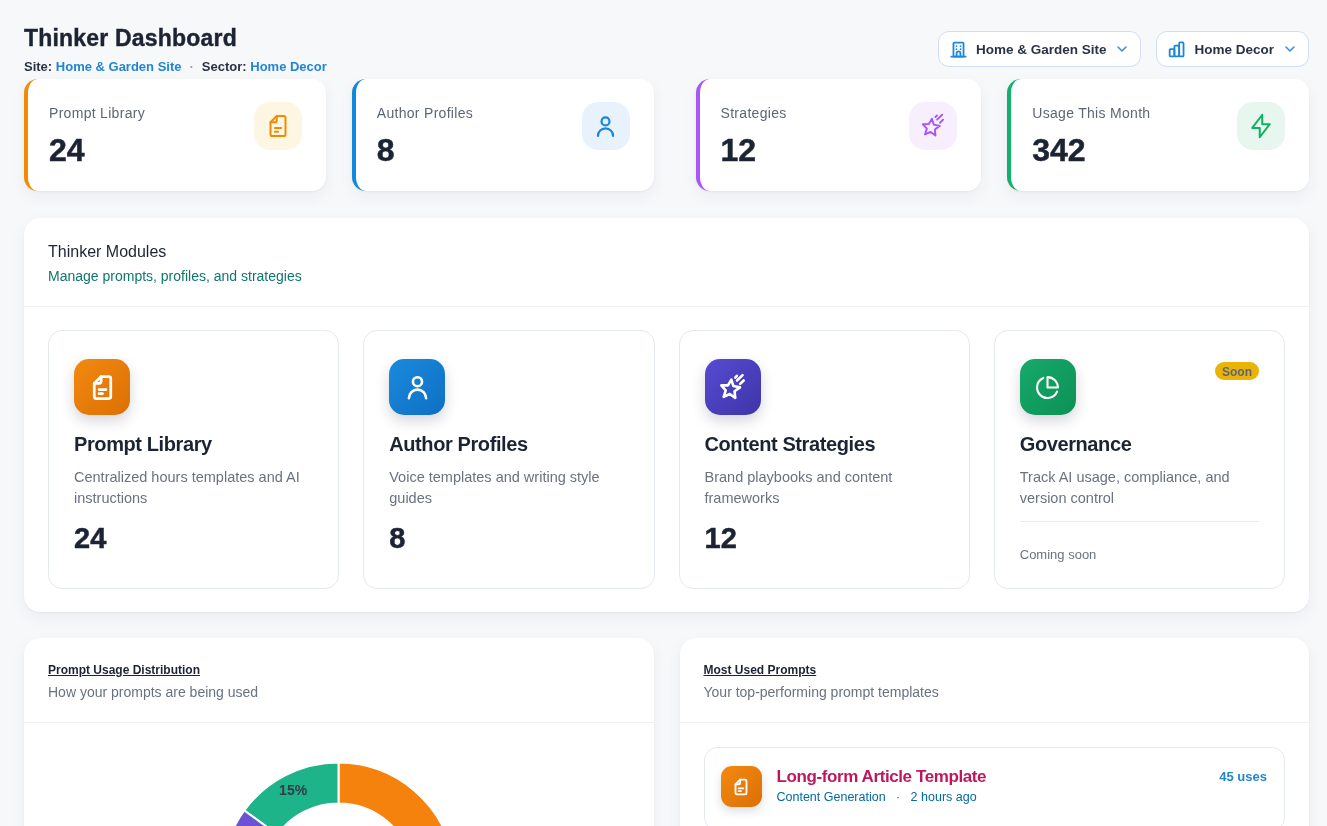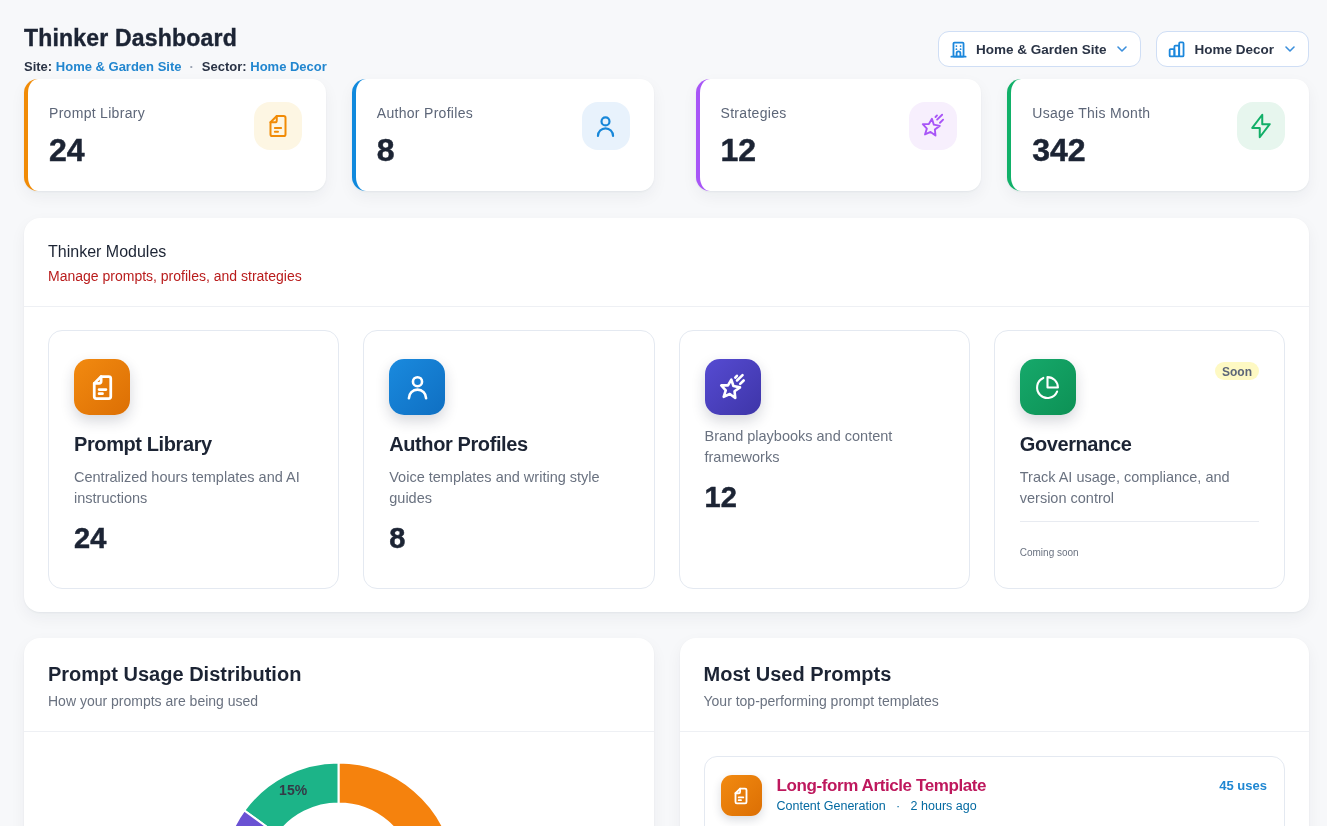--- a/index.html
+++ b/index.html
@@ -27,44 +27,44 @@
 .b-orange { border-left-color:#f18b06; }
 .b-blue { border-left-color:#1089dd; }
 .b-purple { border-left-color:#a855f7;margin-left:16px; }
 .b-green { border-left-color:#11b169;text-decoration:underline; }
 
 
 .modules { position:absolute; left:0; top:218px; width:1285px; height:394px; background:#fff;
   border-radius:16px; box-shadow:0 1px 2px rgba(23,32,54,.05), 0 6px 16px rgba(23,32,54,.05); }
 .modhead { padding:25px 24px 22px 24px; }
 .modhead .t { font-size:16px; font-weight:400; color:#1c2434; }
-.modhead .s { font-size:14px; color:#b91c1c; margin-top:7px; }
+.modhead .s { font-size:14px; color:#0f766e; margin-top:7px; }
 .moddiv { border-top:1px solid #eef0f4; }
 .modgrid { display:grid; grid-template-columns:repeat(4,1fr); gap:24px; padding:23px 24px 24px 24px; }
 .mcard { position:relative; height:259px; border:1px solid #e4e9f1; border-radius:14px; padding:28px 25px; background:#fff; }
 .mcard .icon { width:56px; height:56px; border-radius:15px; display:flex; align-items:center; justify-content:center; box-shadow:0 6px 14px rgba(25,35,60,.18); }
 .mcard h3 { font-size:20px; font-weight:700; color:#1c2434; margin-top:18px; letter-spacing:-0.4px; }
 .mcard p { font-size:14.5px; color:#6a7280; line-height:21px; margin-top:11px; }
 .mcard .cnt { font-size:29px; font-weight:700; color:#1c2434; margin-top:13px; -webkit-text-stroke:0.5px #1c2434; }
 .ig-orange { background:linear-gradient(135deg,#f28a10,#dc6f04); }
 .ig-blue { background:linear-gradient(135deg,#1a8ade,#0f6fc2); }
 .ig-purple { background:linear-gradient(135deg,#564bd2,#3e35a8); }
 .ig-green { background:linear-gradient(135deg,#16a96b,#0d9155); }
-.soon { position:absolute; top:31px; right:25px; background:#fef9c3; color:#5d6678;
+.soon { position:absolute; top:31px; right:25px; background:#eab308; color:#5d6678;
   font-size:12px; font-weight:700; padding:3px 7px 0 7px; height:18px; line-height:15px; border-radius:999px; }
 .gline { border-top:1px solid #e8ebf1; margin-top:12px; }
-.coming { font-size:10px; color:#6a7280; margin-top:25px; }
+.coming { font-size:13px; color:#6a7280; margin-top:25px; }
 
 
 .bottom { position:absolute; left:0; top:638px; width:1285px; display:grid; grid-template-columns:1fr 1fr; gap:26px; }
 .bcard { position:relative; background:#fff; border-radius:16px; height:420px; overflow:hidden;
   box-shadow:0 1px 2px rgba(23,32,54,.05), 0 6px 16px rgba(23,32,54,.05); }
 .chartsvg { position:absolute; left:0; top:0; }
 .bhead { padding:25px 24px 22px 24px; }
-.bhead .t { font-size:20px; font-weight:700; color:#1c2434; }
+.bhead .t { font-size:12px; font-weight:700; color:#1c2434;text-decoration:underline; }
 .bhead .s { font-size:14px; color:#6a7280; margin-top:7px; }
 .bdiv { border-top:1px solid #eef0f4; }
 .pitem { position:relative; margin:24px 24px; height:84px; border:1px solid #e4e9f1; border-radius:13px; }
 .pitem .pic { position:absolute; left:16px; top:18px; width:41px; height:41px; border-radius:11px; box-shadow:0 4px 10px rgba(25,35,60,.16);
   background:linear-gradient(135deg,#f28a10,#dc6f04); display:flex; align-items:center; justify-content:center; }
 .pitem .pt { position:absolute; left:72px; top:19px; font-size:17px; font-weight:700; color:#be185d; letter-spacing:-0.4px; }
 .pitem .ps { position:absolute; left:72px; top:42px; font-size:12.5px; color:#0369a1; }
 .pitem .uses { position:absolute; right:17px; top:21px; font-size:13px; font-weight:700; color:#1f87d2; }
 </style>
 </head>
@@ -171,20 +171,21 @@
         <p>Voice templates and writing style guides</p>
         <div class="cnt">8</div>
       </div>
       <div class="mcard">
         <div class="icon ig-purple">
           <svg width="33" height="33" viewBox="0 0 24 24" fill="none" stroke="#fff" stroke-width="1.9" stroke-linecap="round" stroke-linejoin="round">
               <path d="M11.15 6.24 L12.66 10.89 L17.44 11.9 L13.49 14.77 L14.0 19.64 L10.05 16.76 L5.58 18.75 L7.09 14.1 L3.82 10.47 L8.71 10.47 Z"></path>
               <path d="M14.0 4.8 L15.2 3.5 M15.3 6.9 L19.3 3.0 M17.6 9.4 L20.1 6.9"></path>
             </svg>
         </div>
+        <h3>Content Strategies</h3>
         <p>Brand playbooks and content frameworks</p>
         <div class="cnt">12</div>
       </div>
       <div class="mcard">
         <div class="icon ig-green">
           <svg width="25" height="25" viewBox="0 0 24 24" fill="none" stroke="#fff" stroke-width="2" stroke-linecap="round" stroke-linejoin="round">
               <path d="M21.21 15.89A10 10 0 1 1 8 2.83"></path>
               <path d="M22 12A10 10 0 0 0 12 2v10z"></path>
             </svg>
         </div>

